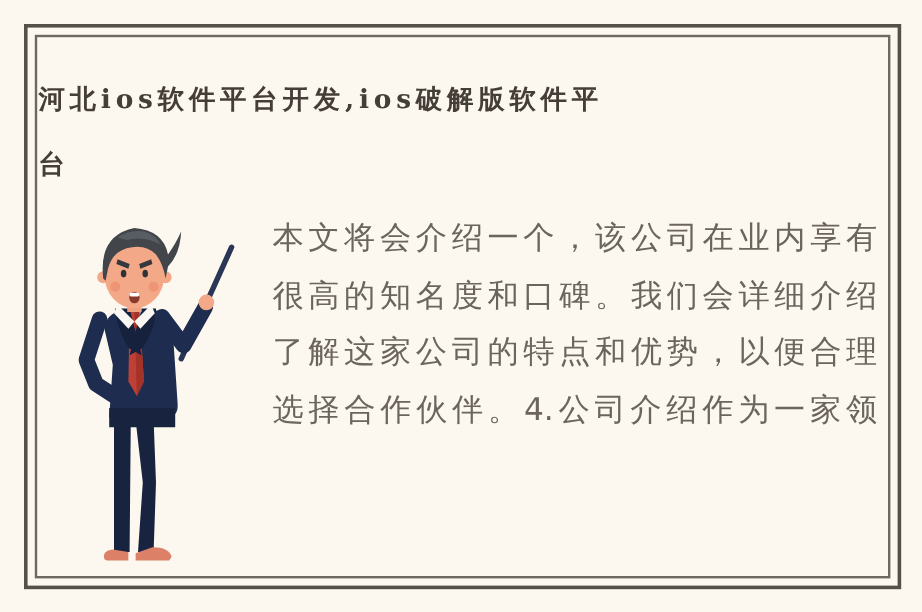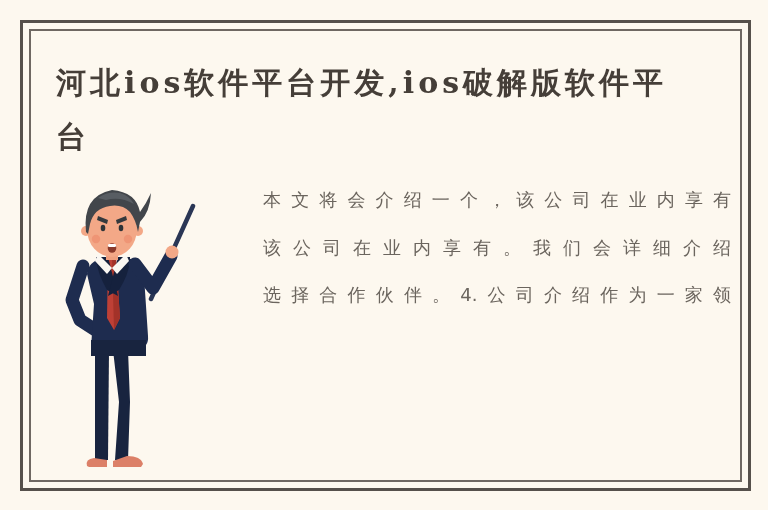--- a/index.html
+++ b/index.html
@@ -18,43 +18,42 @@
   .frame-outer {
     position: absolute; left: 20px; top: 20px; width: 731px; height: 471px;
     border: 3px solid #56504B;
   }
   .frame-inner {
     position: absolute; left: 29px; top: 29px; width: 713px; height: 453px;
     border: 2px solid #6F6862;
   }
   
   .title {
-    position: absolute; left: 56px; top: 56px; width: 690px;
+    position: absolute; left: 32px; top: 56px; width: 690px;
     font-family: "DejaVu Serif", "Liberation Serif", serif;
     font-weight: 700;
-    font-size: 30px;
+    font-size: 22px;
     line-height: 54px;
     letter-spacing: 4px;
     color: #453E38;
   }
   .title-line { white-space: nowrap; }
   
   .body-col {
     position: absolute; left: 227px; top: 176px; width: 504px;
   }
   .body-line {
     height: 47.6px;
     line-height: 47.6px;
-    font-size: 18px;
+    font-size: 26px;
     color: #6B655E;
     text-align: justify;
     text-align-last: justify;
     white-space: nowrap;
     overflow: hidden;
-    margin-left: 36px;
   }
   
   .illustration {
     position: absolute; left: 50px; top: 178px; width: 170px; height: 292px;
   }
 </style>
 </head>
 <body>
 
 <div class="canvas">
@@ -110,17 +109,18 @@
     <ellipse cx="53" cy="50" rx="2.3" ry="3.2" fill="#2F3337"></ellipse>
     <ellipse cx="71" cy="50" rx="2.3" ry="3.2" fill="#2F3337"></ellipse>
     <circle cx="46" cy="61" r="4.2" fill="#EE9273" opacity="0.9"></circle>
     <circle cx="78" cy="61" r="4.2" fill="#EE9273" opacity="0.9"></circle>
     <ellipse cx="62" cy="70" rx="4.3" ry="4.8" fill="#8A3A2C"></ellipse>
     <rect x="58" y="66" width="8" height="3" rx="1.2" fill="#FFFFFF"></rect>
   </svg>
 
   <div class="body-col">
     <div class="body-line">本文将会介绍一个，该公司在业内享有</div>
-    <div class="body-line">该公司在业内享有。我们会详细介绍</div>
+    <div class="body-line">很高的知名度和口碑。我们会详细介绍</div>
+    <div class="body-line">了解这家公司的特点和优势，以便合理</div>
     <div class="body-line">选择合作伙伴。4.公司介绍作为一家领</div>
   </div>
 
 </div>
 
 </body></html>

